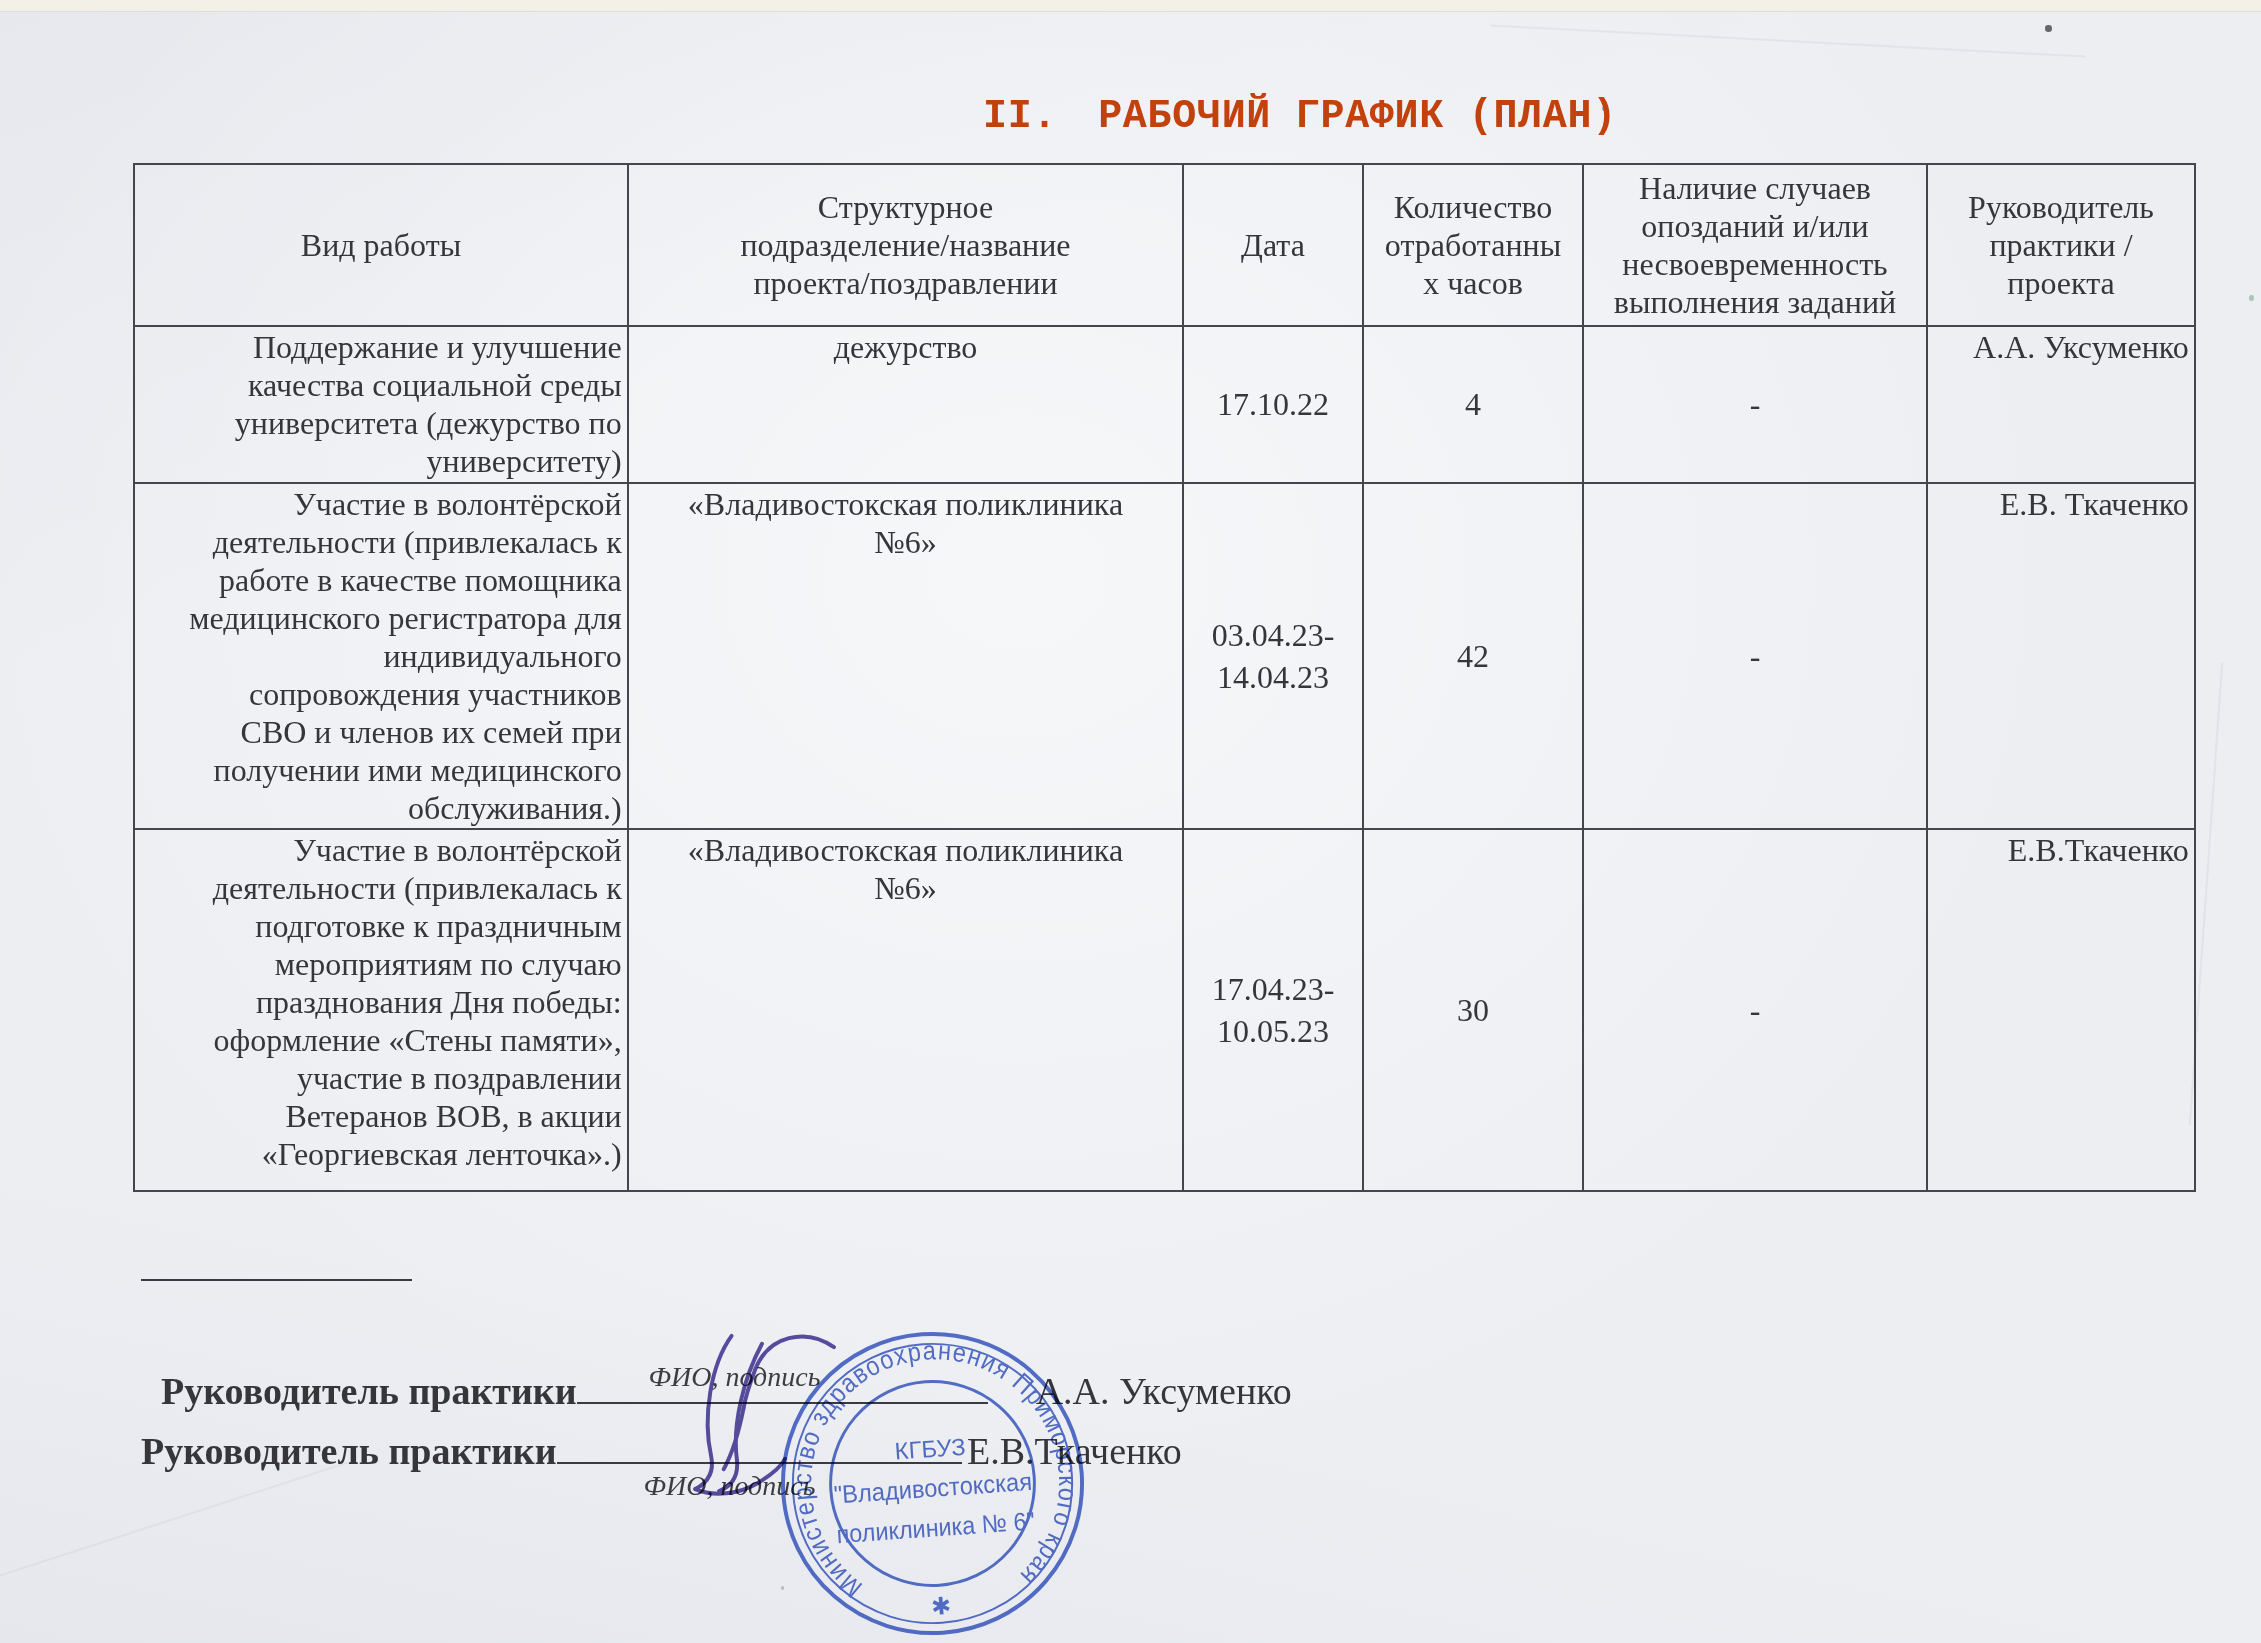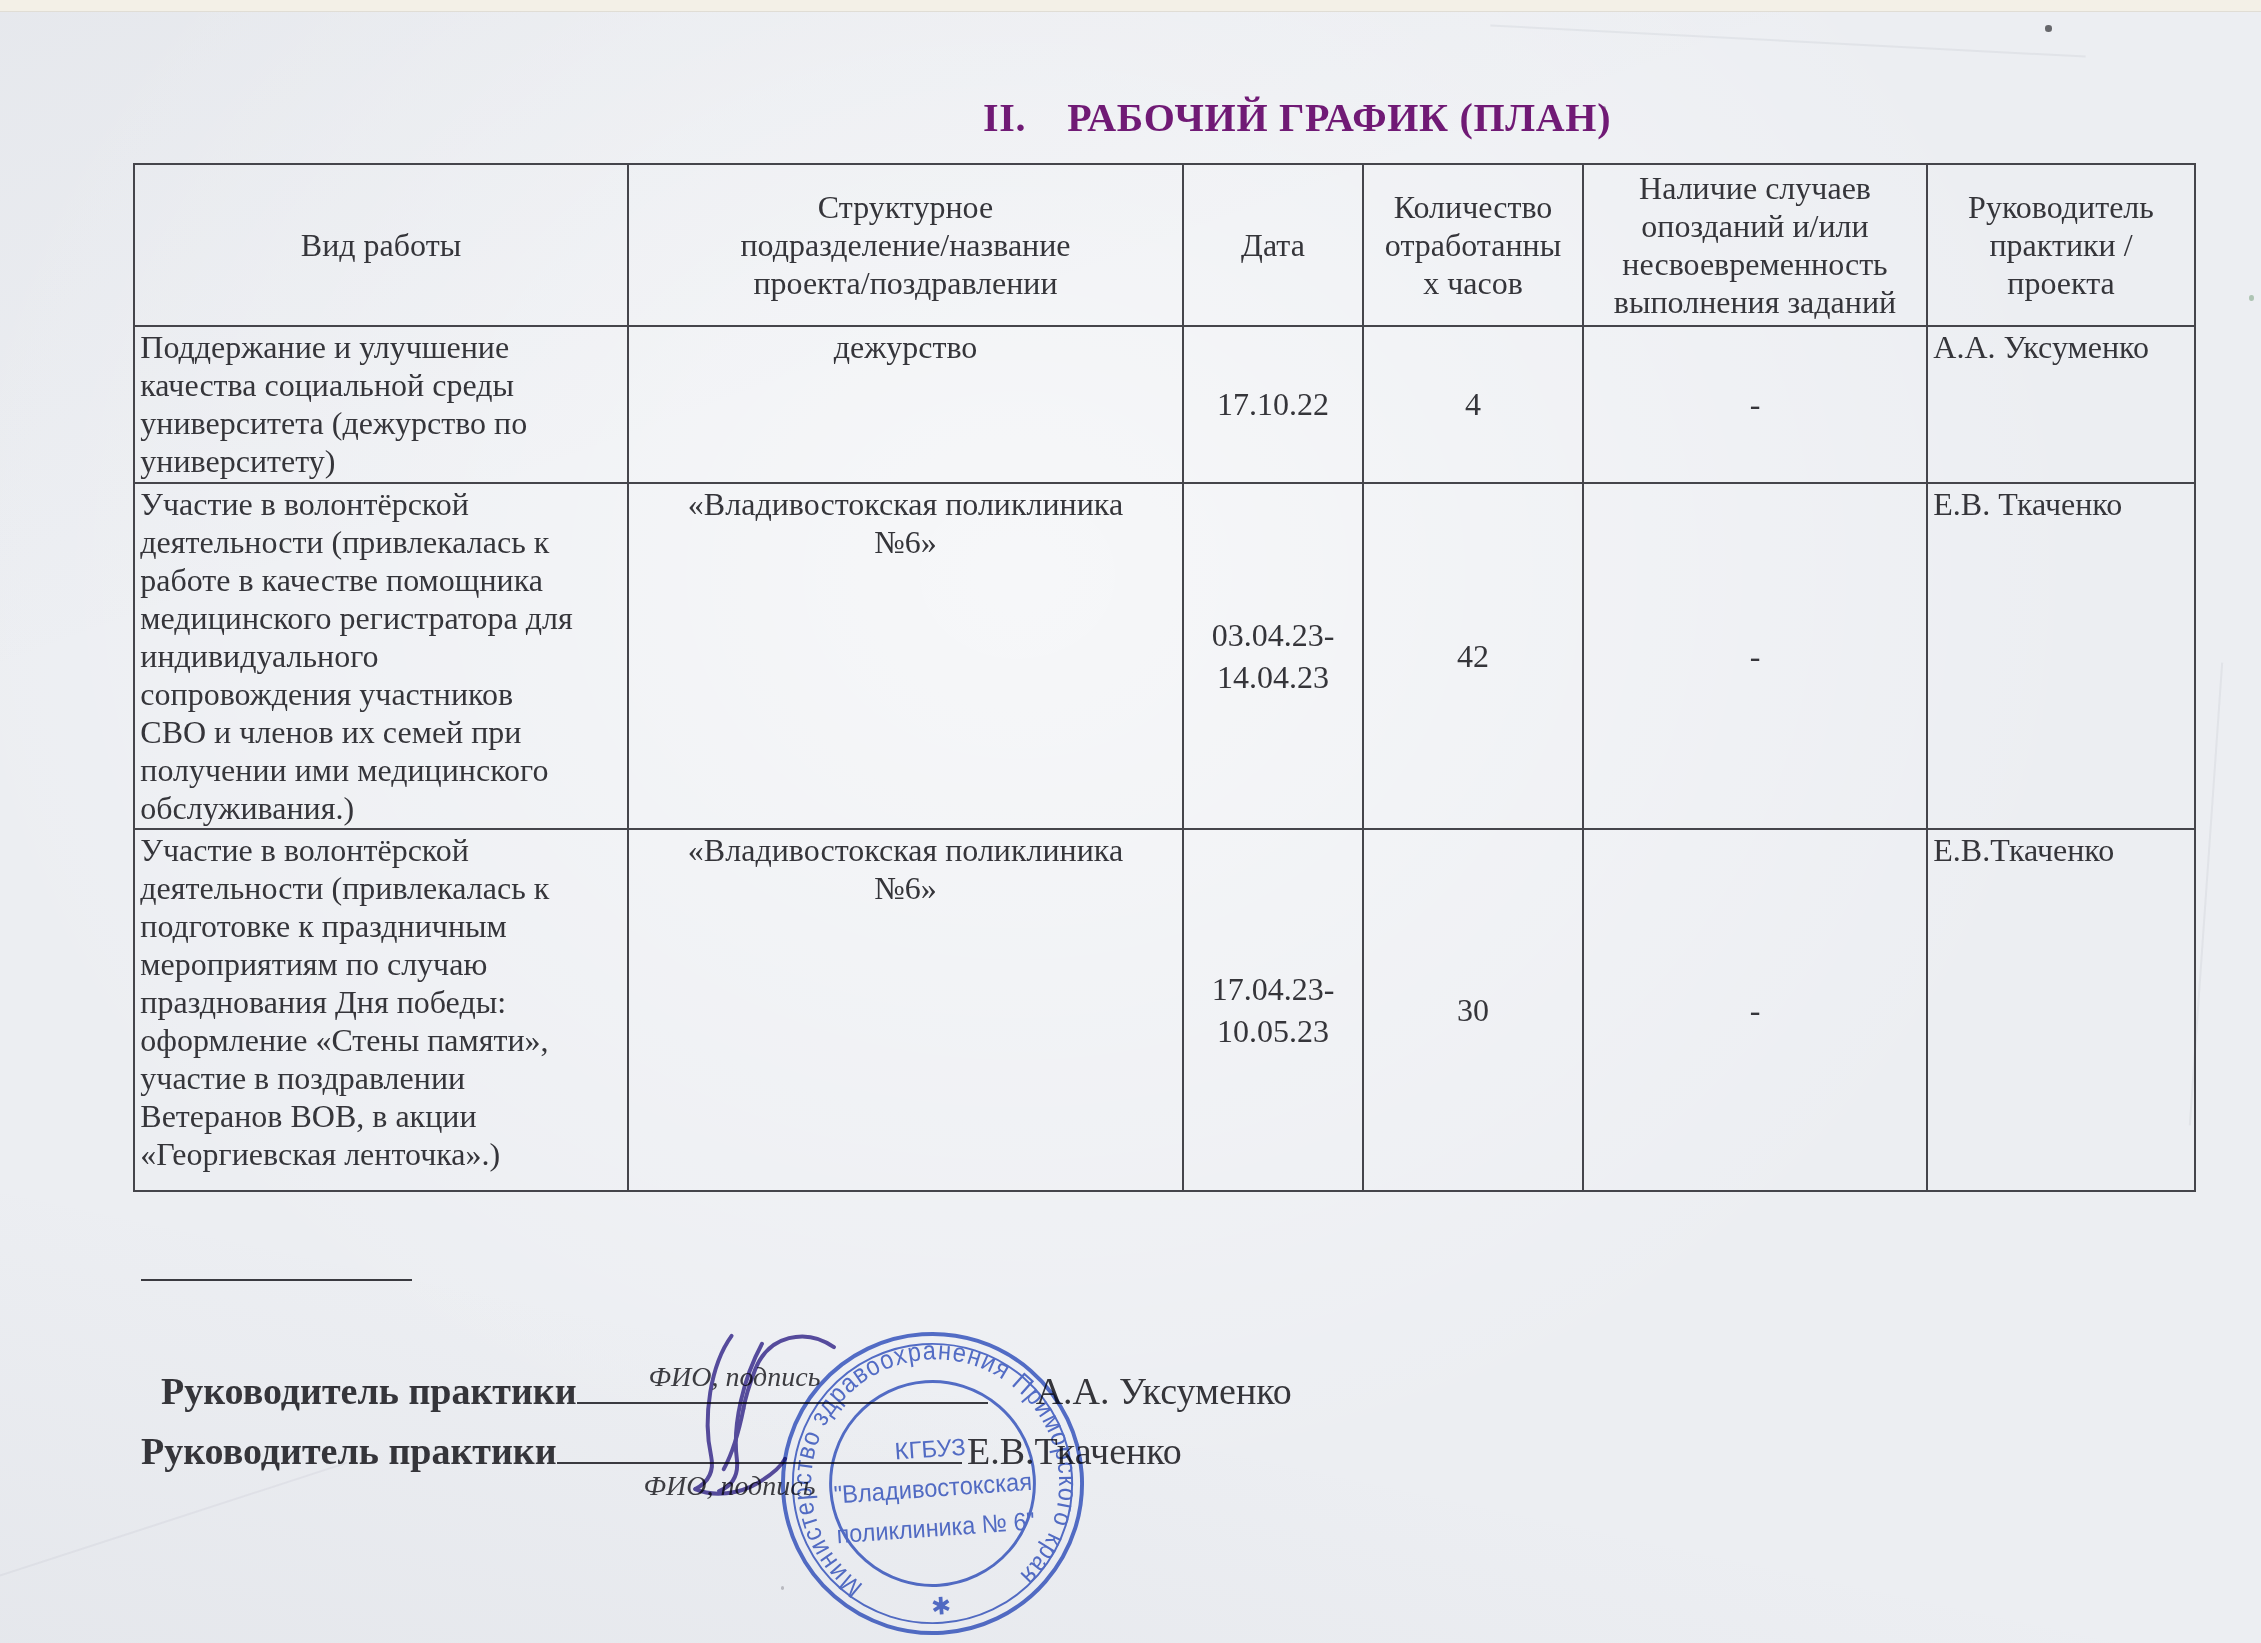--- a/index.html
+++ b/index.html
@@ -12,42 +12,43 @@
       linear-gradient(12deg, rgba(120,126,142,.06), rgba(120,126,142,0) 22%);
     font-family:"Liberation Serif", serif;
     color:#35353a;
   }
   .top-band{position:absolute;left:0;top:0;width:100%;height:10.6px;background:#f3f0e7;border-bottom:0.7px solid rgba(90,90,80,.12);}
   .speck{position:absolute;border-radius:50%;}
   .crease{position:absolute;pointer-events:none;}
 
   .doc-title{
     position:absolute;left:983px;top:94px;
-    font-size:40px;font-weight:bold;letter-spacing:0.7px;color:#701a75;
+    font-size:40px;font-weight:bold;letter-spacing:0.7px;color:#c2410c;
     white-space:nowrap;
+    font-family:Liberation Mono, monospace;
   }
   .doc-title .num{display:inline-block;margin-right:41px;}
 
   table.schedule{
     position:absolute;left:133px;top:163px;width:2061px;
     border-collapse:collapse;table-layout:fixed;
     font-size:32px;line-height:38px;color:#35353a;
   }
   table.schedule td{
     border:2px solid #45454b;
     padding:1.3px 5.3px;
     overflow:hidden;
   }
   table.schedule tr.tr-head td{border-bottom-width:2.6px;}
   table.schedule tr.tr-total td{border-top-width:2.6px;border-bottom-width:3.3px;}
   .pre{white-space:pre-line;}
   .va-top{vertical-align:top;}
   .va-mid{vertical-align:middle;}
   .ta-c{text-align:center;}
-  .ta-l{text-align:left;}
+  .ta-l{text-align:right;}
   td.c-work{padding-left:8px;padding-right:4px;}
   td.c-sup{padding-left:6.6px;padding-top:2.6px;}
   .tr-head{height:162px;}
   .tr-r1{height:154px;}
   .tr-r2{height:339px;}
   .tr-r3{height:362px;}
   .tr-total{height:53px;}
   td.c-date{line-height:42px;}
 
   .eval-line{position:absolute;left:141px;top:1242px;font-size:37px;font-weight:bold;white-space:nowrap;}

